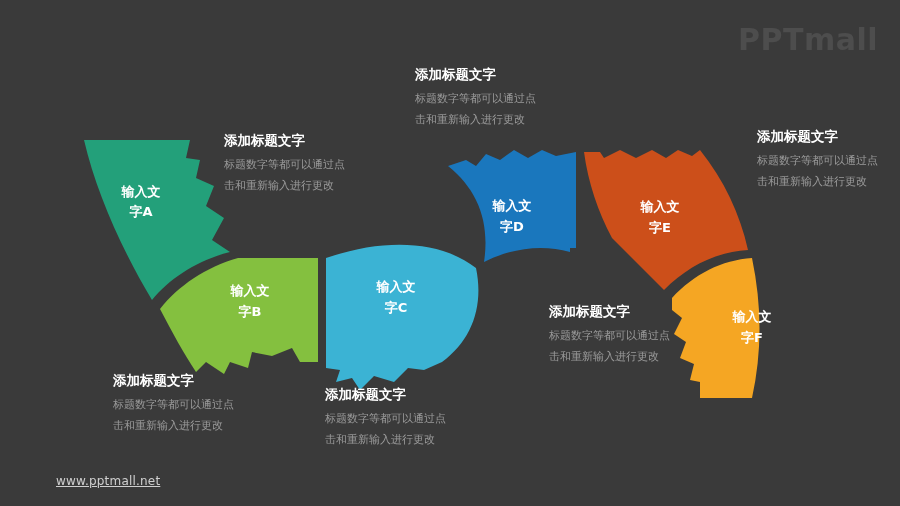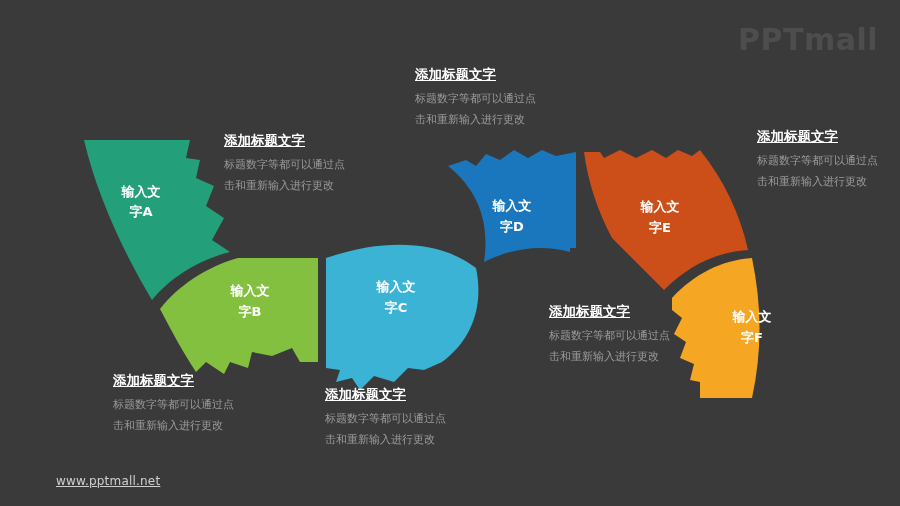--- a/index.html
+++ b/index.html
@@ -58,21 +58,20 @@
     position: absolute;
     width: 180px;
   }
   .callout .c-title {
     font-size: 13.5px;
     font-weight: bold;
     color: #ffffff;
     margin-bottom: 7px;
     line-height: 1.2;
     white-space: nowrap;
-    text-decoration: underline;
   }
   .callout .c-line {
     font-size: 11px;
     color: #9a9a9a;
     line-height: 1.85;
     white-space: nowrap;
   }
 </style>
 </head>
 <body>

